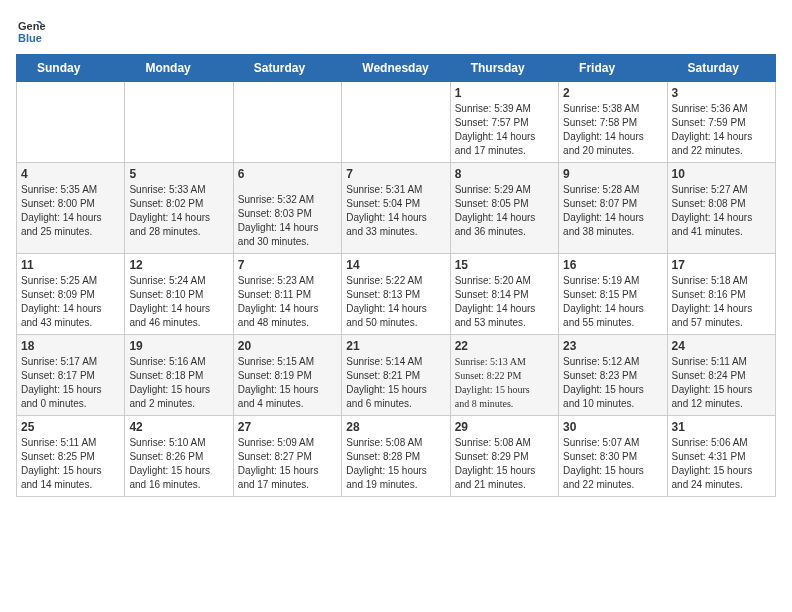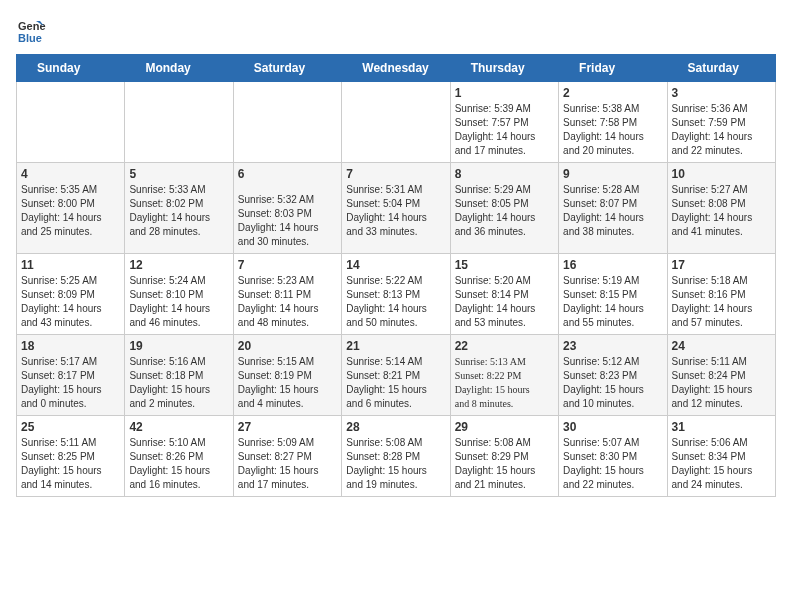--- a/index.html
+++ b/index.html
@@ -342,19 +342,19 @@
         <td>
           <div class="day-num">30</div>
           <div class="day-info" style="white-space: pre-line;">Sunrise: 5:07 AM
 Sunset: 8:30 PM
 Daylight: 15 hours
 and 22 minutes.</div>
         </td>
         <td>
           <div class="day-num">31</div>
           <div class="day-info" style="white-space: pre-line;">Sunrise: 5:06 AM
-Sunset: 8:34 PM
+Sunset: 4:31 PM
 Daylight: 15 hours
 and 24 minutes.</div>
         </td>
       </tr>
     </tbody>
 </table>
 
 </body></html>

